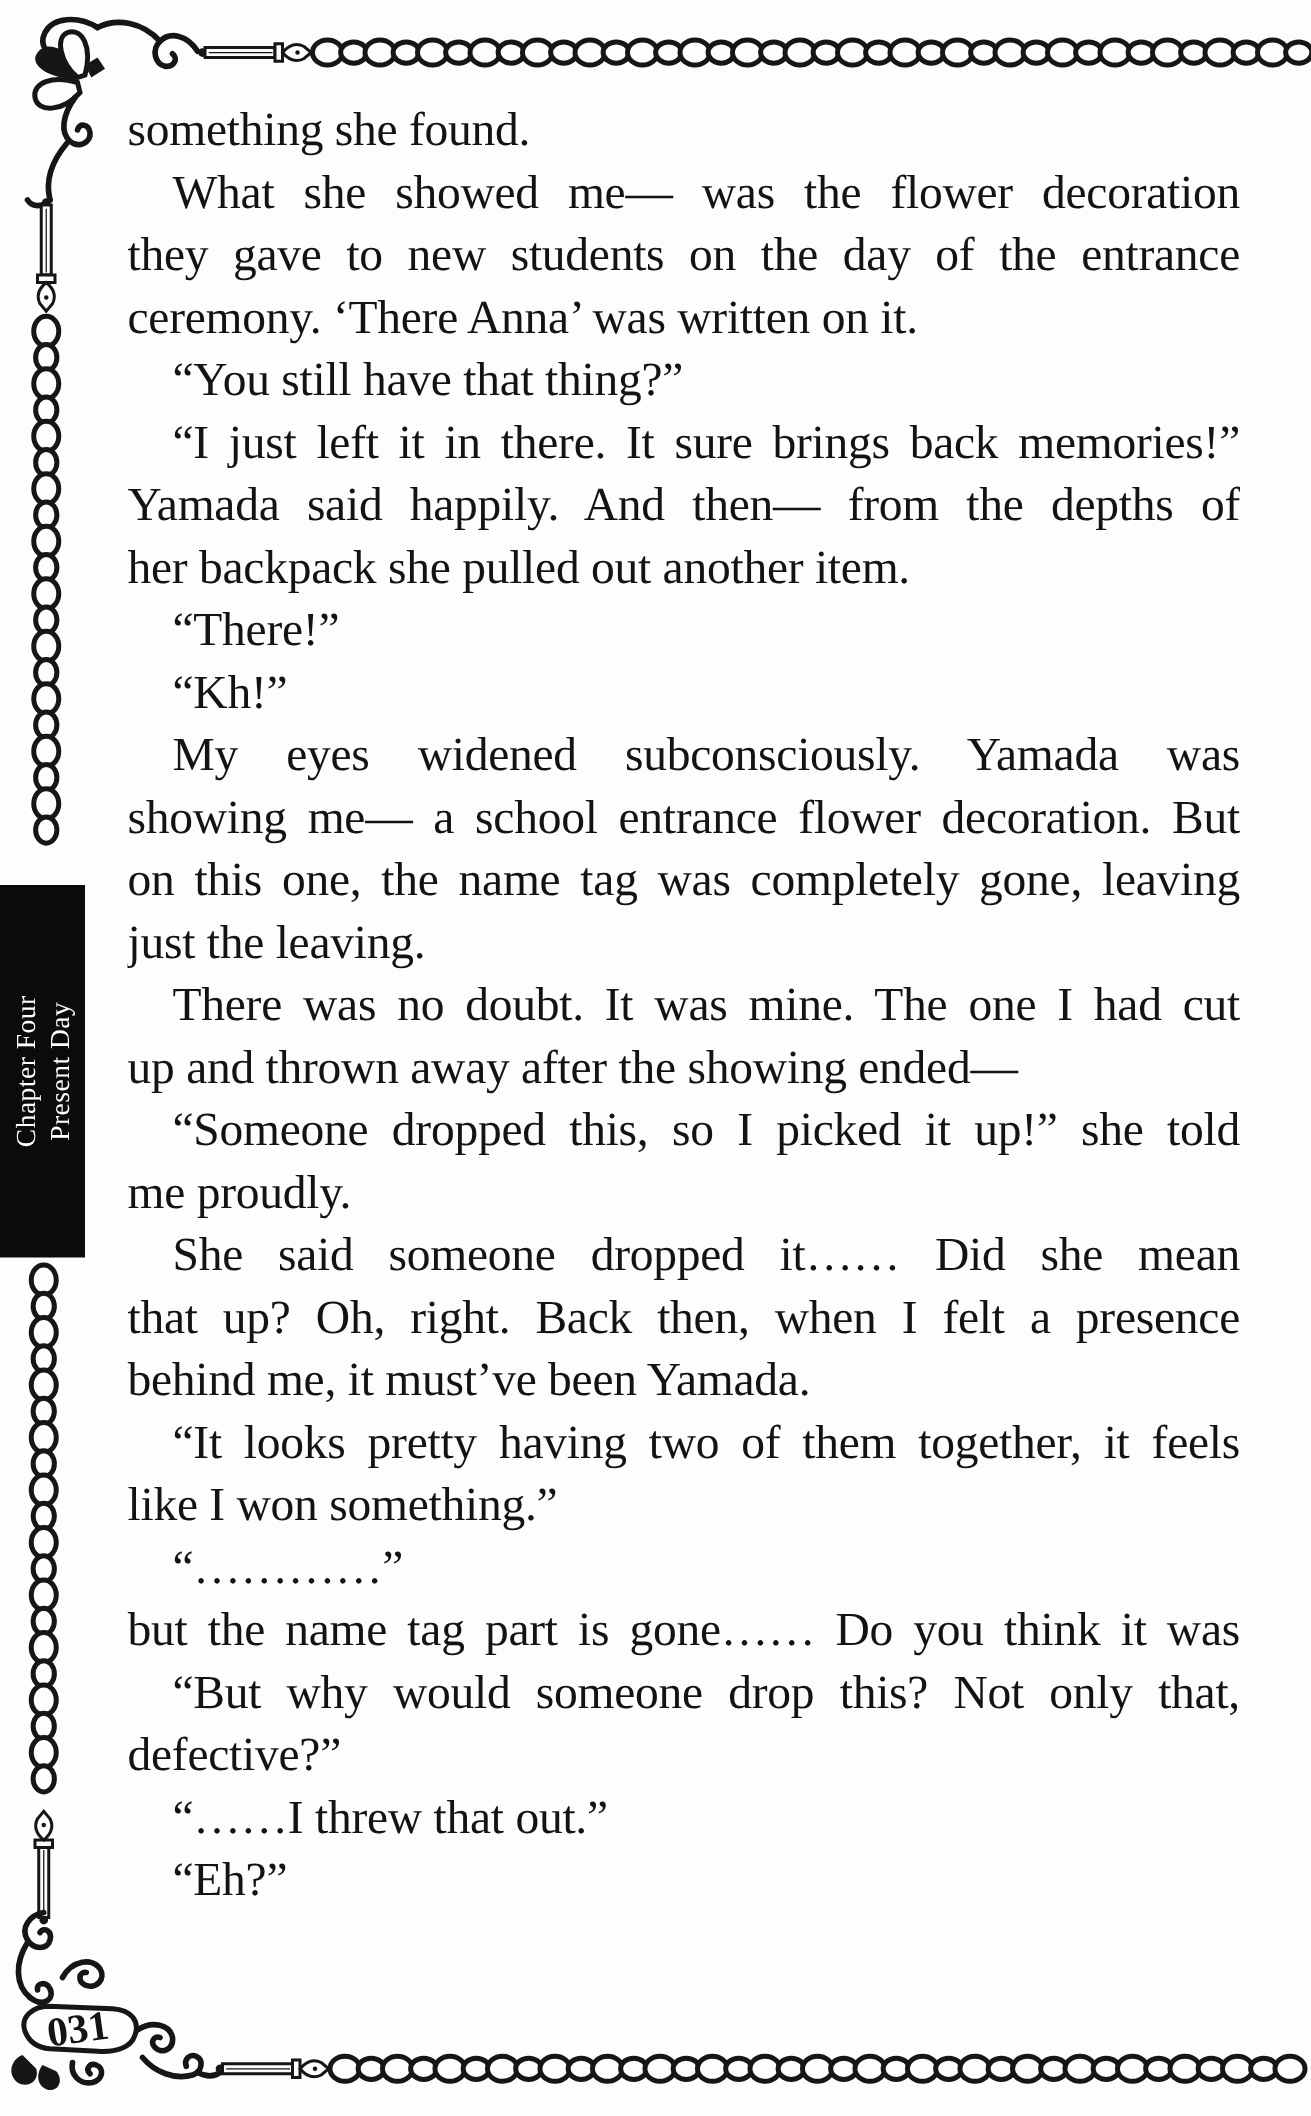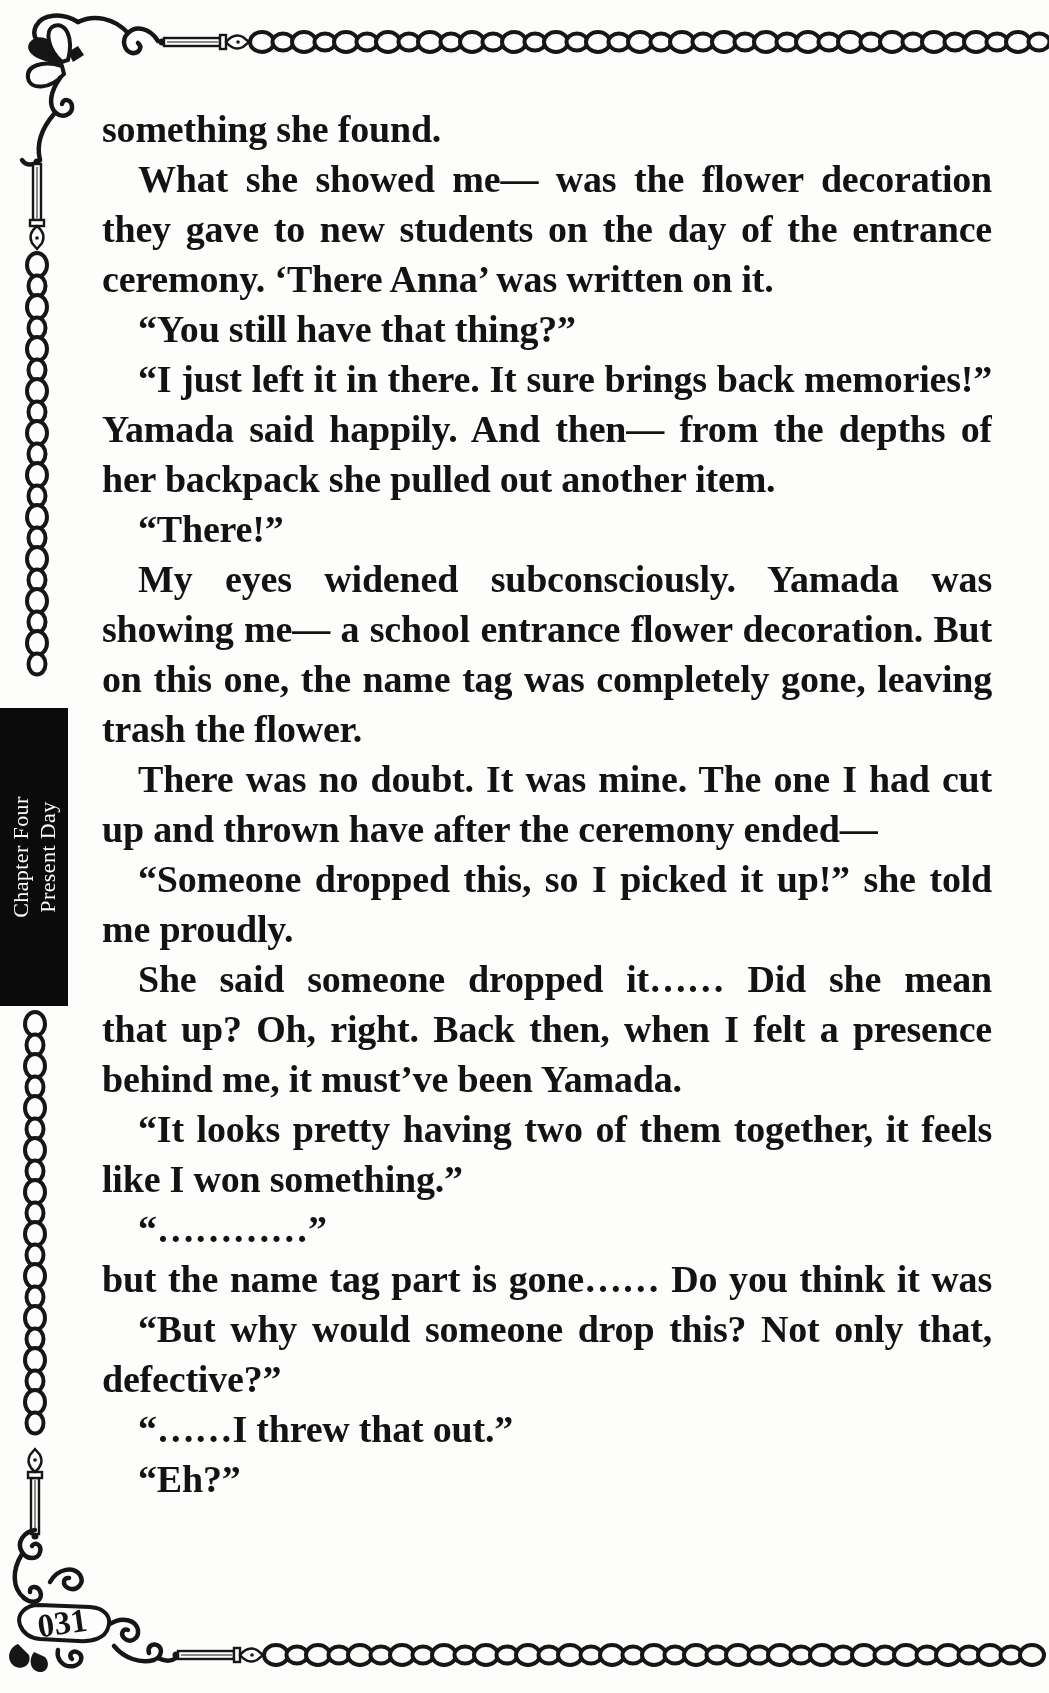--- a/index.html
+++ b/index.html
@@ -3,24 +3,23 @@
 <meta charset="utf-8">
 <style>
   html,body{margin:0;padding:0;background:#e8e8e8;}
   .page{
     position:relative; width:1049px; height:1693px;
     background:#fdfdfc; overflow:hidden;
     font-family:"Liberation Serif", serif; color:#121212;
   }
   
   .text-block{
-    position:absolute; left:102px; top:104px; width:890px;
+    position:absolute; left:102px; top:79px; width:890px;
     font-size:38px; line-height:50px; color:#131313;
     letter-spacing:-0.2px;
-    font-weight:bold;
   }
   .line{ height:50px; overflow:hidden; text-align:justify; text-align-last:justify; white-space:normal;}
   .line.last{ text-align-last:left; }
   .line.indent{ text-indent:36px; }
   
   .chapter-tab{
     position:absolute; left:0; top:708px; width:68px; height:298px;
     background:#0b0b0b;
   }
   .chapter-rotate{
@@ -254,26 +253,27 @@
   <div class="text-block" id="text-block">
       <div class="line last">something she found.</div>
       <div class="line indent">What she showed me— was the flower decoration</div>
       <div class="line">they gave to new students on the day of the entrance</div>
       <div class="line last">ceremony. ‘There Anna’ was written on it.</div>
       <div class="line last indent">“You still have that thing?”</div>
       <div class="line indent">“I just left it in there. It sure brings back memories!”</div>
       <div class="line">Yamada said happily. And then— from the depths of</div>
       <div class="line last">her backpack she pulled out another item.</div>
       <div class="line last indent">“There!”</div>
+      <div class="line last indent">“Kh!”</div>
       <div class="line indent">My eyes widened subconsciously. Yamada was</div>
       <div class="line">showing me— a school entrance flower decoration. But</div>
       <div class="line">on this one, the name tag was completely gone, leaving</div>
-      <div class="line last">trash the flower.</div>
+      <div class="line last">just the leaving.</div>
       <div class="line indent">There was no doubt. It was mine. The one I had cut</div>
-      <div class="line last">up and thrown have after the ceremony ended—</div>
+      <div class="line last">up and thrown away after the showing ended—</div>
       <div class="line indent">“Someone dropped this, so I picked it up!” she told</div>
       <div class="line last">me proudly.</div>
       <div class="line indent">She said someone dropped it…… Did she mean</div>
       <div class="line">that up? Oh, right. Back then, when I felt a presence</div>
       <div class="line last">behind me, it must’ve been Yamada.</div>
       <div class="line indent">“It looks pretty having two of them together, it feels</div>
       <div class="line last">like I won something.”</div>
       <div class="line last indent">“…………”</div>
       <div class="line">but the name tag part is gone…… Do you think it was</div>
       <div class="line indent">“But why would someone drop this? Not only that,</div>

